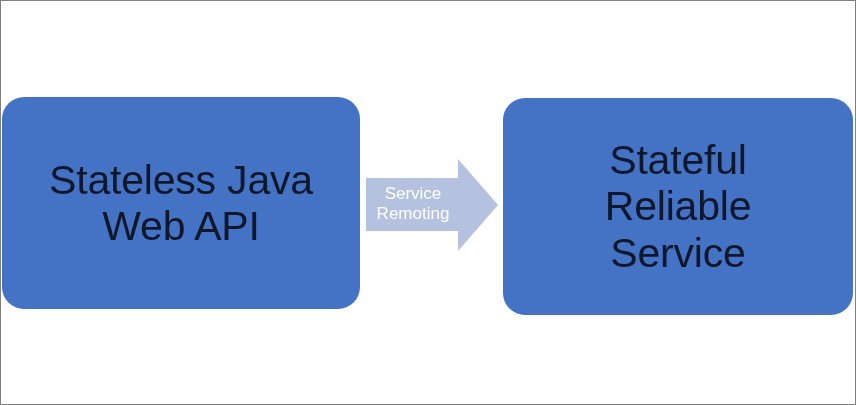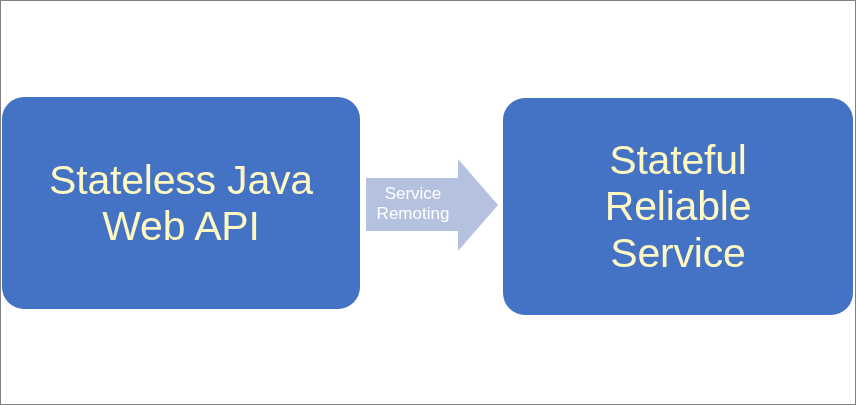--- a/index.html
+++ b/index.html
@@ -26,21 +26,21 @@
     position: absolute;
     box-sizing: border-box;
     border-radius: 22px;
     display: flex;
     align-items: center;
     justify-content: center;
     text-align: center;
   }
 
   .node-label {
-    color: #fef9c3;
+    color: #0f172a;
     font-family: "Liberation Sans", sans-serif;
     font-weight: 400;
     line-height: 1.13;
     letter-spacing: -0.2px;
     white-space: pre-line;
   }
 
   
   #node-stateless {
     left: 1px;

